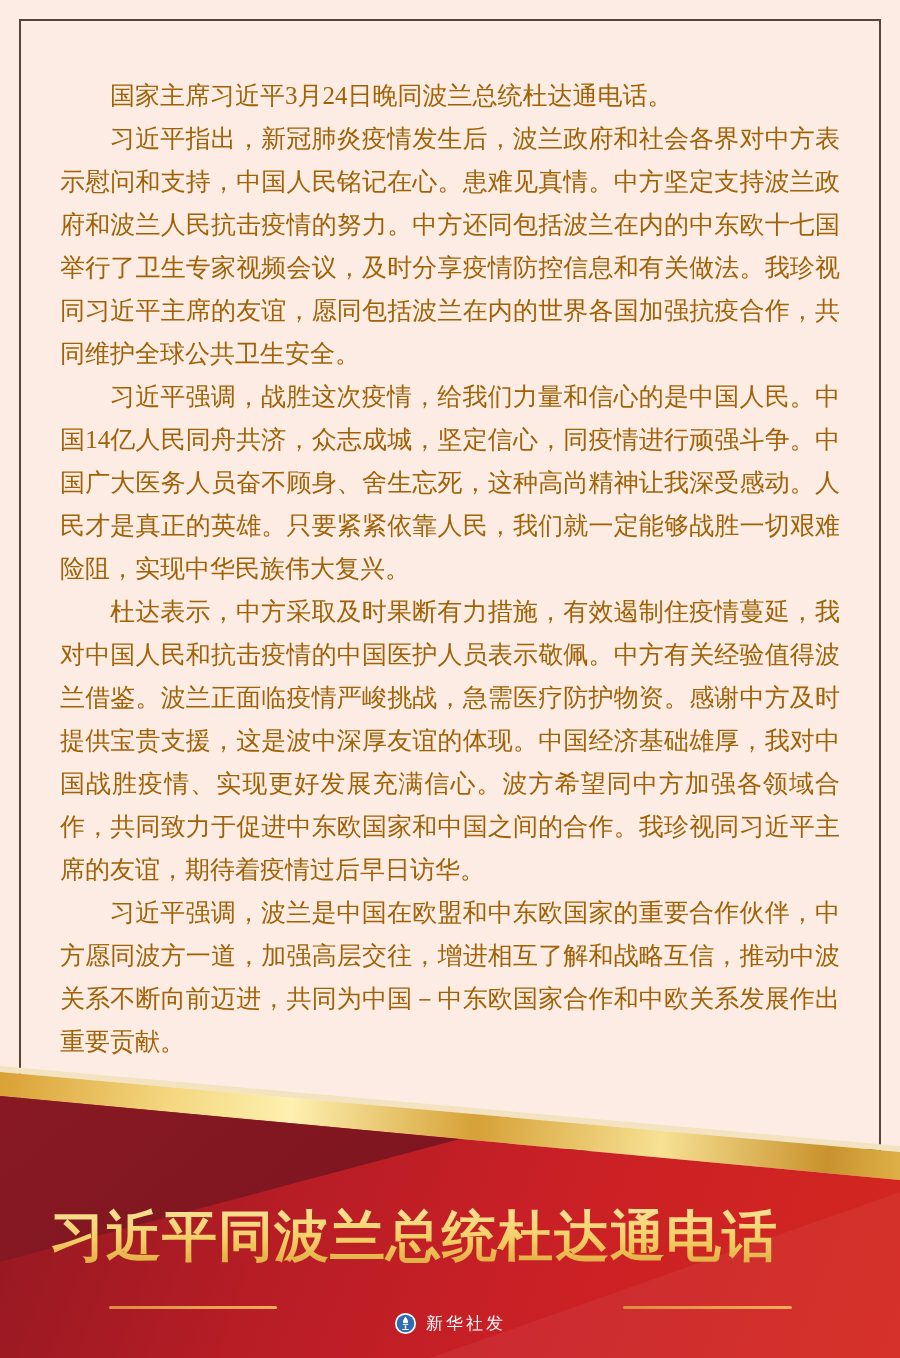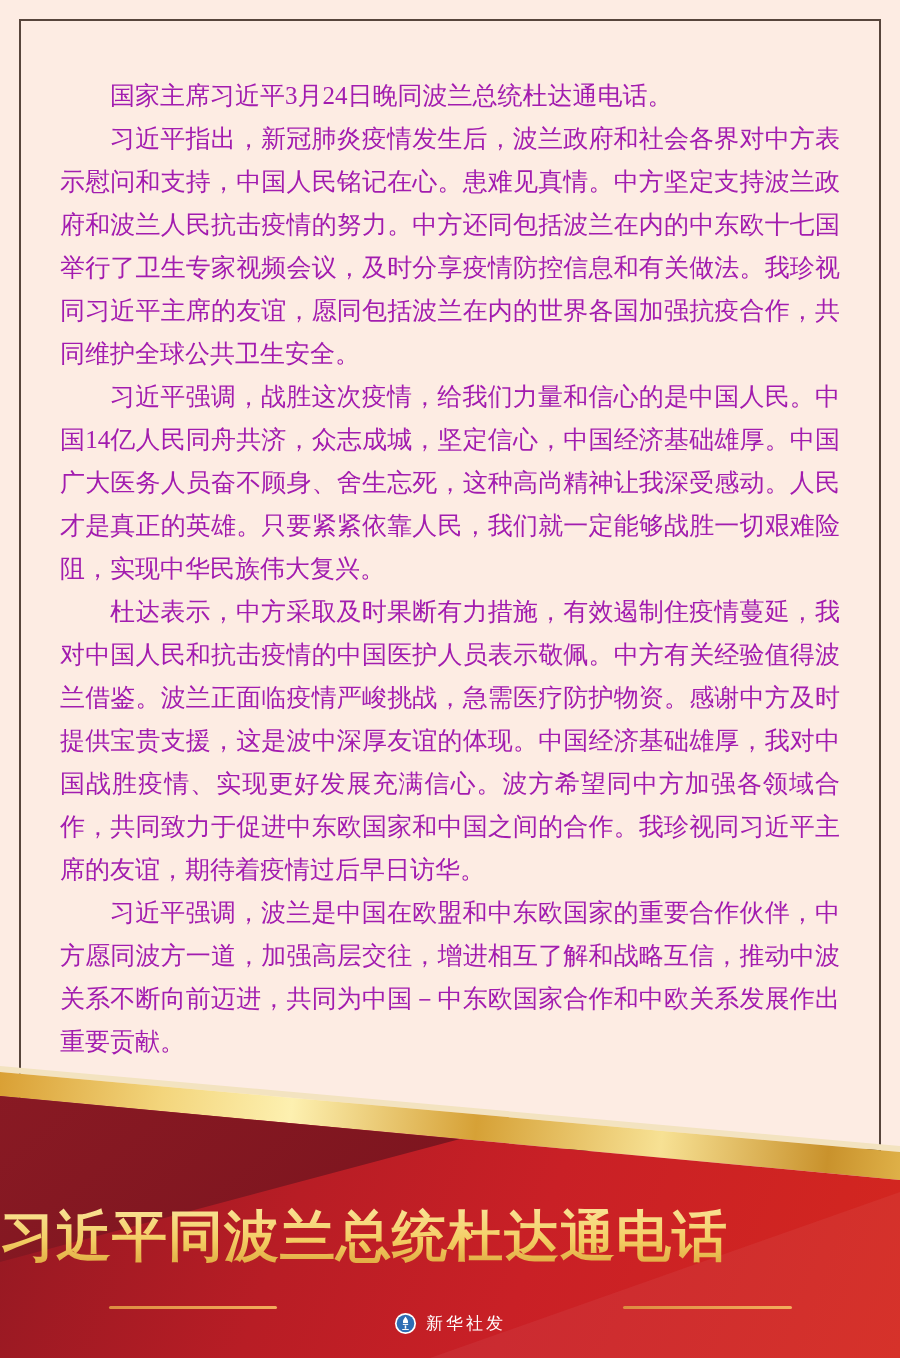--- a/index.html
+++ b/index.html
@@ -15,21 +15,21 @@
   
   .frame{
     position:absolute;left:19px;top:19px;width:858px;height:1128px;
     border:2px solid #57453c;
     pointer-events:none;
   }
 
   
   .article{
     position:absolute;left:60px;top:74px;width:780px;
-    color:#a21caf;
+    color:#a16207;
     font-size:25px;line-height:43px;
     text-align:justify;
   }
   .article p{margin:0;text-indent:2em;}
 
   
   .banner{position:absolute;left:0;top:1040px;width:900px;height:318px;}
   .banner .shape{position:absolute;inset:0;}
 
   .gold-ribbon{
@@ -48,20 +48,21 @@
     clip-path:polygon(0 56px,460px 99px,0 222px);
     background:linear-gradient(140deg,#8a1a24 0%,#701019 100%);
   }
   .red-ribbon-sheen{
     clip-path:polygon(430px 318px,900px 152px,900px 318px);
     background:rgba(255,255,255,0.05);
   }
 
   .banner-title{
     position:absolute;left:0;top:160px;width:828px;
+    text-align:center;
     font-size:55px;font-weight:bold;letter-spacing:1px;
     color:#f2cc63;
     background:linear-gradient(180deg,#fbe7a0 0%,#f3cd63 55%,#d99f36 100%);
     -webkit-background-clip:text;
     background-clip:text;
     -webkit-text-fill-color:transparent;
   }
 
   .divider{
     position:absolute;top:266px;height:3px;border-radius:2px;
@@ -83,21 +84,21 @@
 </head>
 <body>
 
 <div class="card">
 
   <div class="frame"></div>
 
   <div class="article">
       <p>国家主席习近平3月24日晚同波兰总统杜达通电话。</p>
       <p>习近平指出，新冠肺炎疫情发生后，波兰政府和社会各界对中方表示慰问和支持，中国人民铭记在心。患难见真情。中方坚定支持波兰政府和波兰人民抗击疫情的努力。中方还同包括波兰在内的中东欧十七国举行了卫生专家视频会议，及时分享疫情防控信息和有关做法。我珍视同习近平主席的友谊，愿同包括波兰在内的世界各国加强抗疫合作，共同维护全球公共卫生安全。</p>
-      <p>习近平强调，战胜这次疫情，给我们力量和信心的是中国人民。中国14亿人民同舟共济，众志成城，坚定信心，中国经济基础雄厚。中国广大医务人员奋不顾身、舍生忘死，这种高尚精神让我深受感动。人民才是真正的英雄。只要紧紧依靠人民，我们就一定能够战胜一切艰难险阻，实现中华民族伟大复兴。</p>
+      <p>习近平强调，战胜这次疫情，给我们力量和信心的是中国人民。中国14亿人民同舟共济，众志成城，坚定信心，同疫情进行顽强斗争。中国广大医务人员奋不顾身、舍生忘死，这种高尚精神让我深受感动。人民才是真正的英雄。只要紧紧依靠人民，我们就一定能够战胜一切艰难险阻，实现中华民族伟大复兴。</p>
       <p>杜达表示，中方采取及时果断有力措施，有效遏制住疫情蔓延，我对中国人民和抗击疫情的中国医护人员表示敬佩。中方有关经验值得波兰借鉴。波兰正面临疫情严峻挑战，急需医疗防护物资。感谢中方及时提供宝贵支援，这是波中深厚友谊的体现。中国经济基础雄厚，我对中国战胜疫情、实现更好发展充满信心。波方希望同中方加强各领域合作，共同致力于促进中东欧国家和中国之间的合作。我珍视同习近平主席的友谊，期待着疫情过后早日访华。</p>
       <p>习近平强调，波兰是中国在欧盟和中东欧国家的重要合作伙伴，中方愿同波方一道，加强高层交往，增进相互了解和战略互信，推动中波关系不断向前迈进，共同为中国－中东欧国家合作和中欧关系发展作出重要贡献。</p>
     </div>
 
   <div class="banner">
     <div class="shape gold-ribbon-highlight"></div>
     <div class="shape gold-ribbon"></div>
     <div class="shape red-ribbon"></div>
     <div class="shape red-ribbon-dark"></div>
     <div class="shape red-ribbon-sheen"></div>

